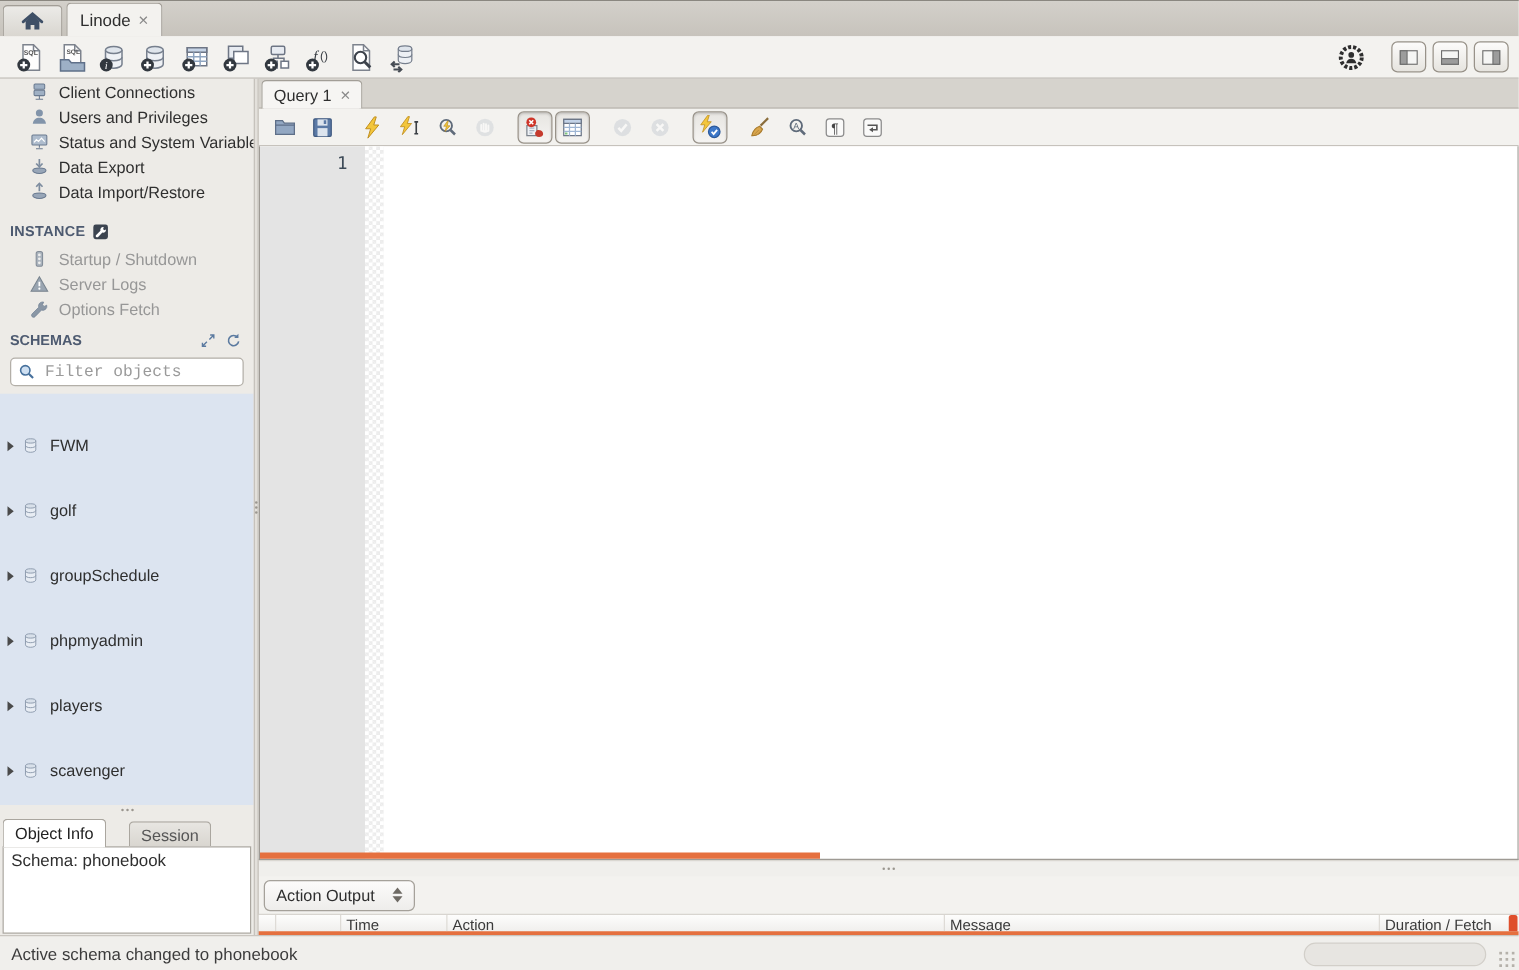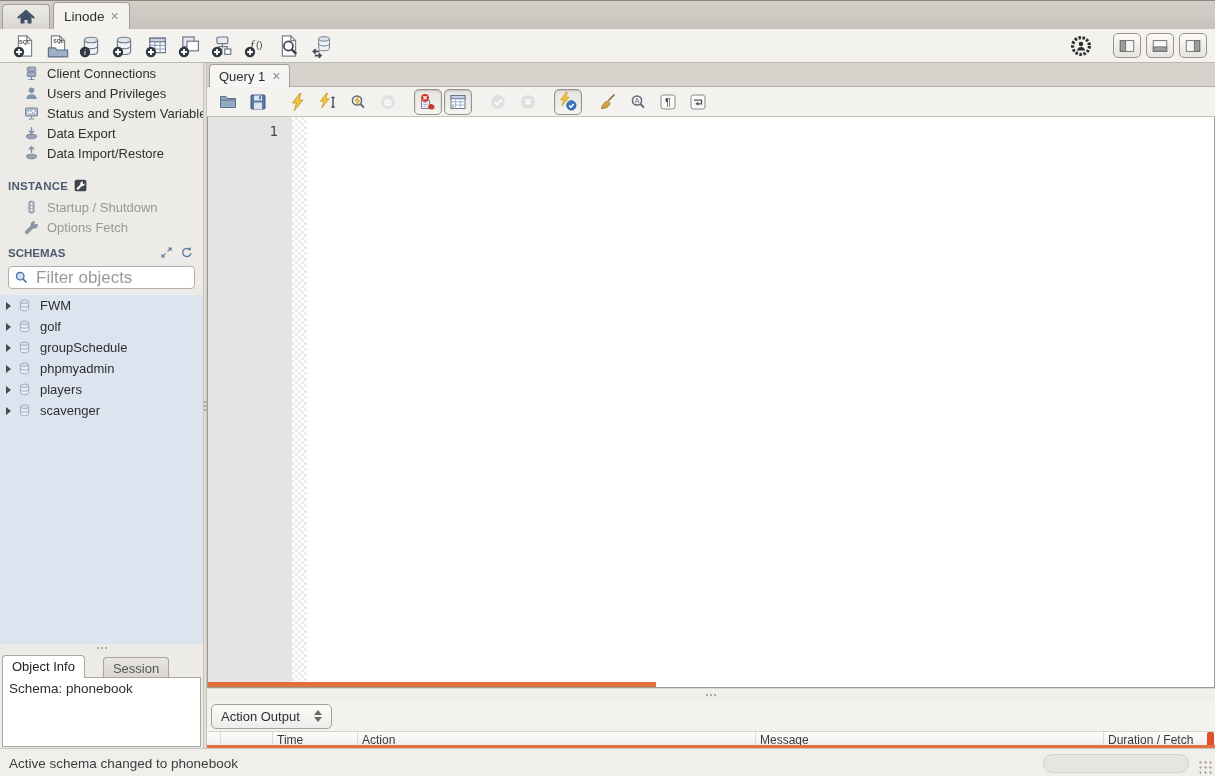--- a/index.html
+++ b/index.html
@@ -49,24 +49,24 @@
   .side-item span.t { font-size:13px; color:#2f2f2f; }
   .side-item.disabled span.t { color:#979797; }
   .schemas-head { display:flex; align-items:center; padding:9px 10px 3px 8px; }
   .schemas-head .title { font-weight:bold; font-size:11.5px; color:#4d5a70; }
   .schemas-actions { margin-left:auto; display:flex; gap:7px; }
   .schemas-actions .svgi { width:13px; height:13px; }
   .filterbox { margin:4px 8px 6px 8px; height:23px; background:#fff; border:1px solid #b3afa8;
     border-radius:4px; display:flex; align-items:center; padding:0 5px; gap:5px; }
   .filterbox .svgi { width:15px; height:15px; flex:none; }
   .filterbox input { border:none; outline:none; background:transparent; width:100%;
-    font-family:Liberation Sans, sans-serif; font-size:17px; color:#333; }
+    font-family:Liberation Mono, monospace; font-size:13px; color:#333; }
   .filterbox input::placeholder { color:#9a9a9a; }
   .schema-tree { flex:1; background:#dce4f0; overflow:hidden; }
-  .srow { display:flex; align-items:center; height:21px; padding-left:6px; gap:3px; }
+  .srow { display:flex; align-items:center; height:21px; padding-left:6px; gap:3px;margin-top:31px; }
   .srow .tri { width:0; height:0; border-left:5px solid #4a4a4a;
     border-top:4px solid transparent; border-bottom:4px solid transparent; margin-right:3px; flex:none; }
   .srow .svgi { width:15px; height:15px; flex:none; margin-right:5px; }
   .srow span.t { font-size:13px; color:#2f2f2f; }
   .srow.selected { background:#e87a4b; }
   .srow.selected span.t { color:#fff; font-weight:bold; }
   .srow.selected .tri { border-left-color:#333; }
   .h-splitter { height:8px; display:flex; align-items:center; justify-content:center; gap:2px; }
   .dot { width:2px; height:2px; border-radius:50%; background:#9a968f; }
   .info-panel { height:96px; }
@@ -375,20 +375,30 @@
               <circle cx="10" cy="5.8" r="1.3" fill="#eee"></circle>
               <circle cx="10" cy="9.5" r="1.3" fill="#eee"></circle>
               <circle cx="10" cy="13.2" r="1.3" fill="#eee"></circle>
             </svg>
           </span>
           <span class="t">Startup / Shutdown</span>
         </div>
         <div class="side-item disabled">
           <span class="svgi">
             <svg viewBox="0 0 20 20" xmlns="http://www.w3.org/2000/svg">
+              <path d="M10 2.8 17.8 16.5H2.2z" fill="#9aa5b1" stroke="#79848f"></path>
+              <path d="M10 7.5v4.2" stroke="#fff" stroke-width="1.7"></path>
+              <circle cx="10" cy="14" r="1" fill="#fff"></circle>
+            </svg>
+          </span>
+          <span class="t">Server Logs</span>
+        </div>
+        <div class="side-item disabled">
+          <span class="svgi">
+            <svg viewBox="0 0 20 20" xmlns="http://www.w3.org/2000/svg">
               <path d="M13 3a3.8 3.8 0 0 0-3.6 5L3.2 14.2c-.8.8-.8 2 0 2.7.8.8 2 .8 2.7 0L12 10.7A3.8 3.8 0 0 0 16.9 6l-2.4 1.2-1.6-1.6L14.1 3.2A3.8 3.8 0 0 0 13 3z" fill="#8a97a6" stroke="#6a7a90" stroke-width=".6"></path>
             </svg>
           </span>
           <span class="t">Options Fetch</span>
         </div>
       </div>
     <div class="schemas-head">
       <span class="title">SCHEMAS</span>
       <span class="schemas-actions">
         <span class="svgi" id="expand-slot">

